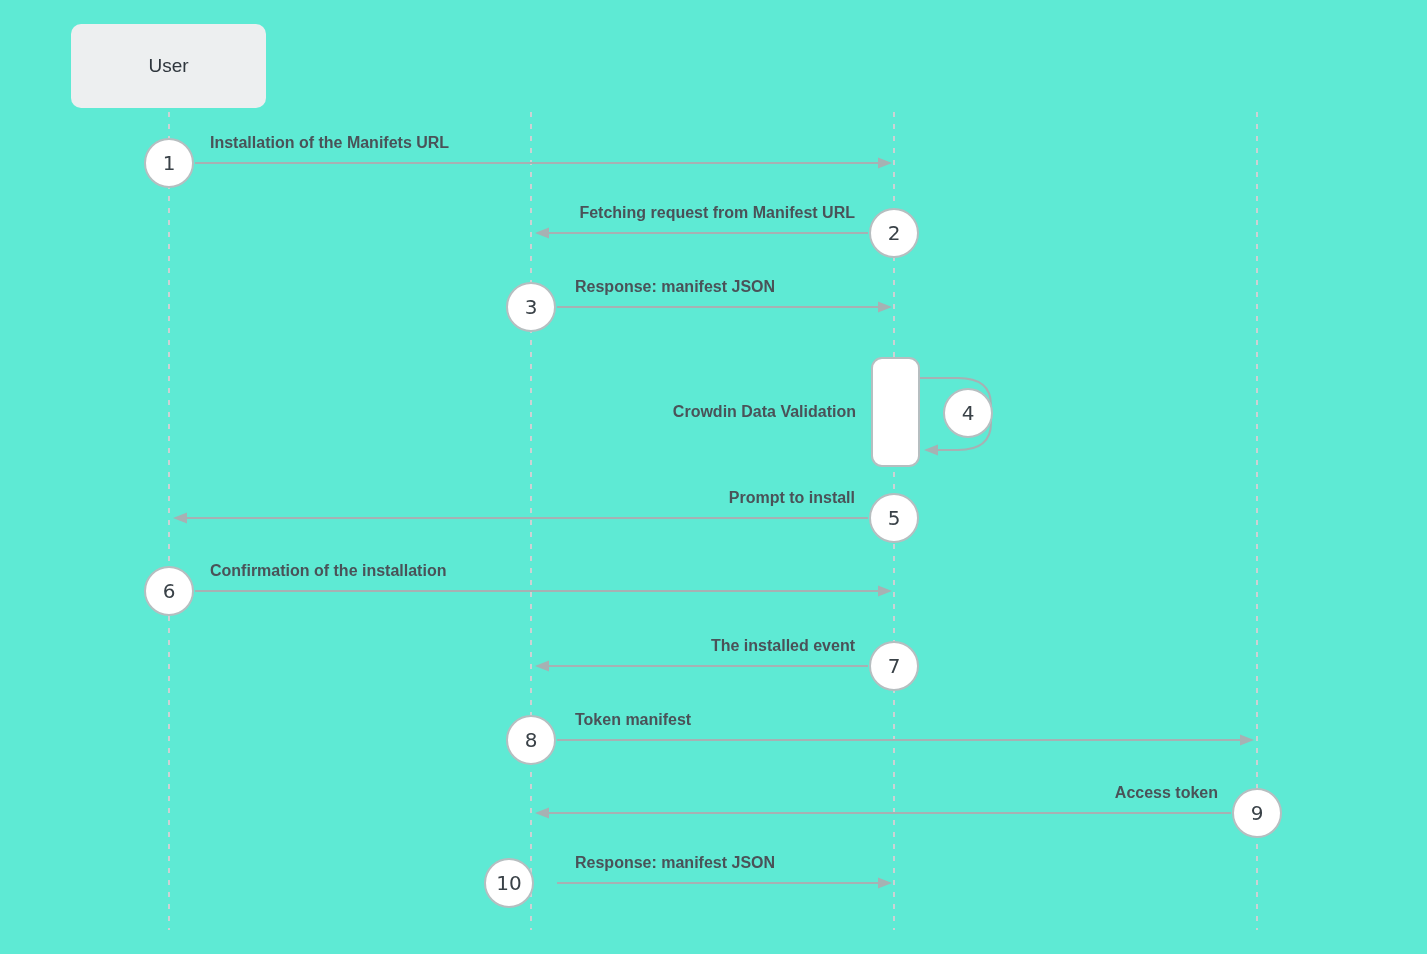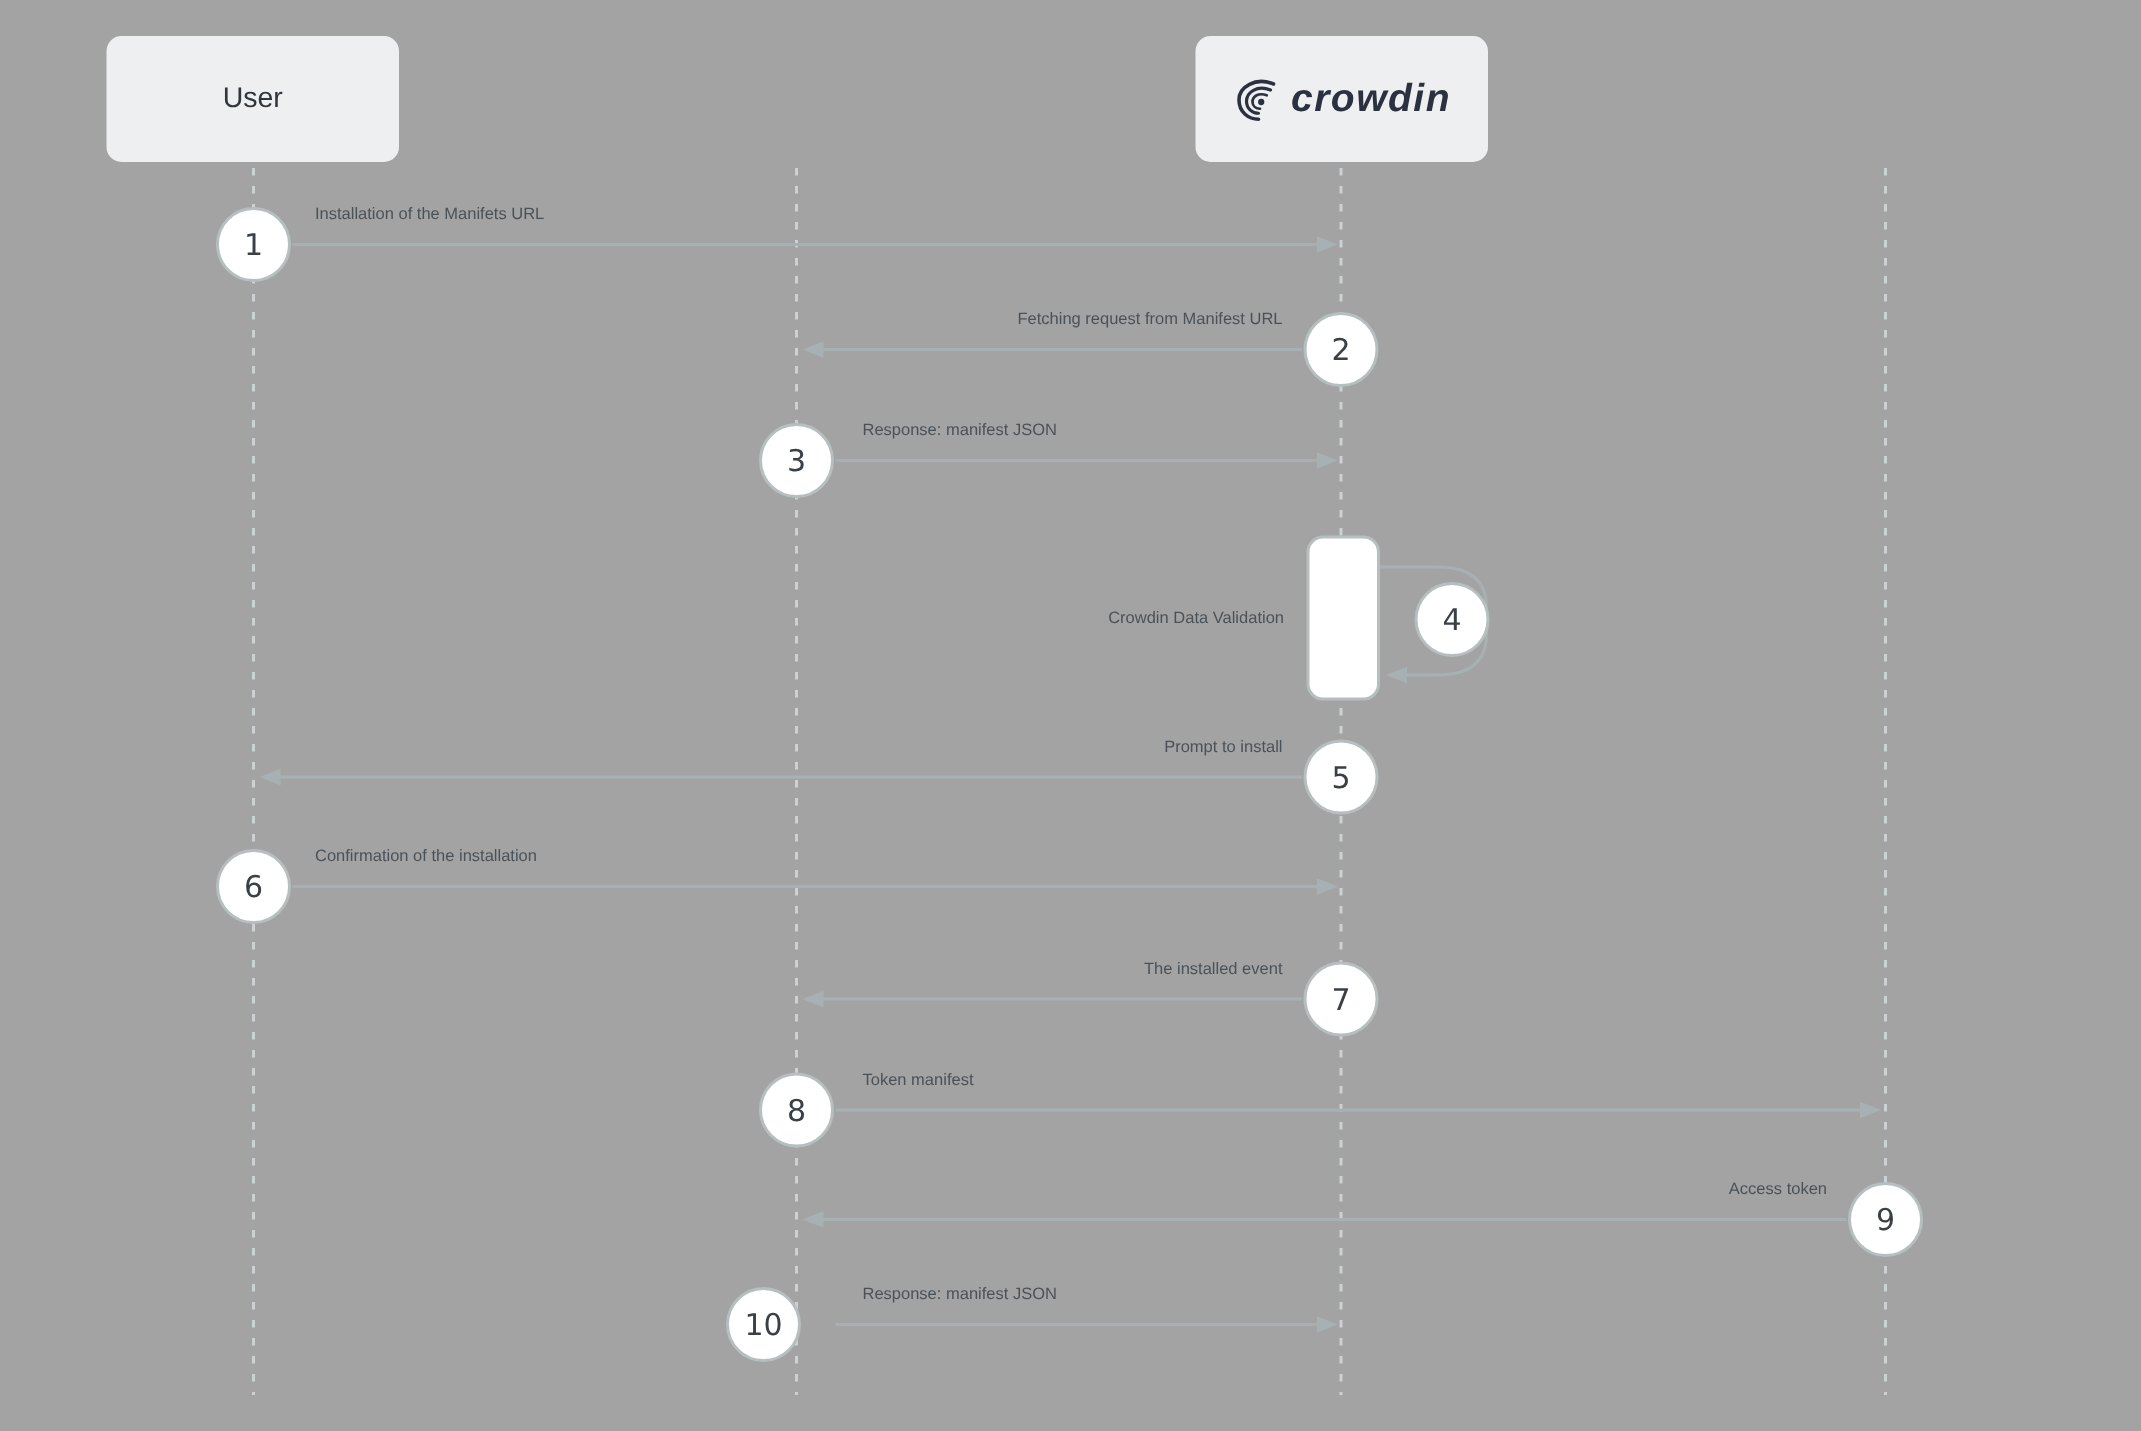--- a/index.html
+++ b/index.html
@@ -1,20 +1,20 @@
 <!DOCTYPE html>
 <html><head>
 <meta charset="utf-8">
 <style>
   html, body { margin: 0; padding: 0; background: #ffffff; }
   .canvas {
     position: relative;
     width: 1427px;
     height: 954px;
-    background: #a3a3a3;
+    background: #5eead4;
     overflow: hidden;
     font-family: "Liberation Sans", sans-serif;
   }
   .layer { position: absolute; left: 0; top: 0; z-index: 0; }
 
   .actor-box {
     position: absolute;
     top: 24px;
     width: 195px;
     height: 84px;
@@ -53,26 +53,27 @@
     align-items: center;
     justify-content: center;
     font-family: "DejaVu Sans", sans-serif;
     font-size: 20px;
     color: #394147;
     z-index: 3;
   }
 
   .msg {
     position: absolute;
-    font-size: 11px;
+    font-size: 16px;
     color: #4a5258;
     white-space: nowrap;
     z-index: 2;
     height: 20px;
     line-height: 20px;
+    font-weight: bold;
   }
 </style>
 </head>
 <body>
 
 <div class="canvas">
 
   <svg class="layer" width="1427" height="954" viewBox="0 0 1427 954">
 
     <g stroke="#ccd2d4" stroke-width="2" stroke-dasharray="5 7">
@@ -110,33 +111,20 @@
     </g>
 
     <rect x="872" y="358" width="47" height="108" rx="10" fill="#ffffff" stroke="#b6bec0" stroke-width="2"></rect>
   </svg>
 
   <div class="actor-box" style="left:71px">
     <span class="actor-label">User</span>
   </div>
 
 
-  <div class="actor-box" style="left:797px">
-    <span class="logo">
-      <svg width="32" height="32" viewBox="0 0 32 32">
-        <g fill="none" stroke="#2b3140" stroke-linecap="round">
-          <path d="M27 6 C15 1 4 8 4 16.5 C4 25 10.5 29.5 17 29.5" stroke-width="2.4"></path>
-          <path d="M25 10 C16 6.5 9 11.5 9 17.5 C9 22.5 13 25.5 17 25.5" stroke-width="2.1"></path>
-          <path d="M22.5 13.5 C16.5 11.5 13 14.5 13 18 C13 21 15.5 22.5 18 22.5" stroke-width="1.8"></path>
-        </g>
-        <circle cx="18.8" cy="18" r="2.1" fill="#2b3140"></circle>
-      </svg>
-      <span class="logo-text">crowdin</span>
-    </span>
-  </div>
 
 
   <div class="step-circle" style="left:144px;top:138px">
       <span>1</span>
     </div>
   <div class="step-circle" style="left:869px;top:208px">
       <span>2</span>
     </div>
   <div class="step-circle" style="left:506px;top:282px">
       <span>3</span>

